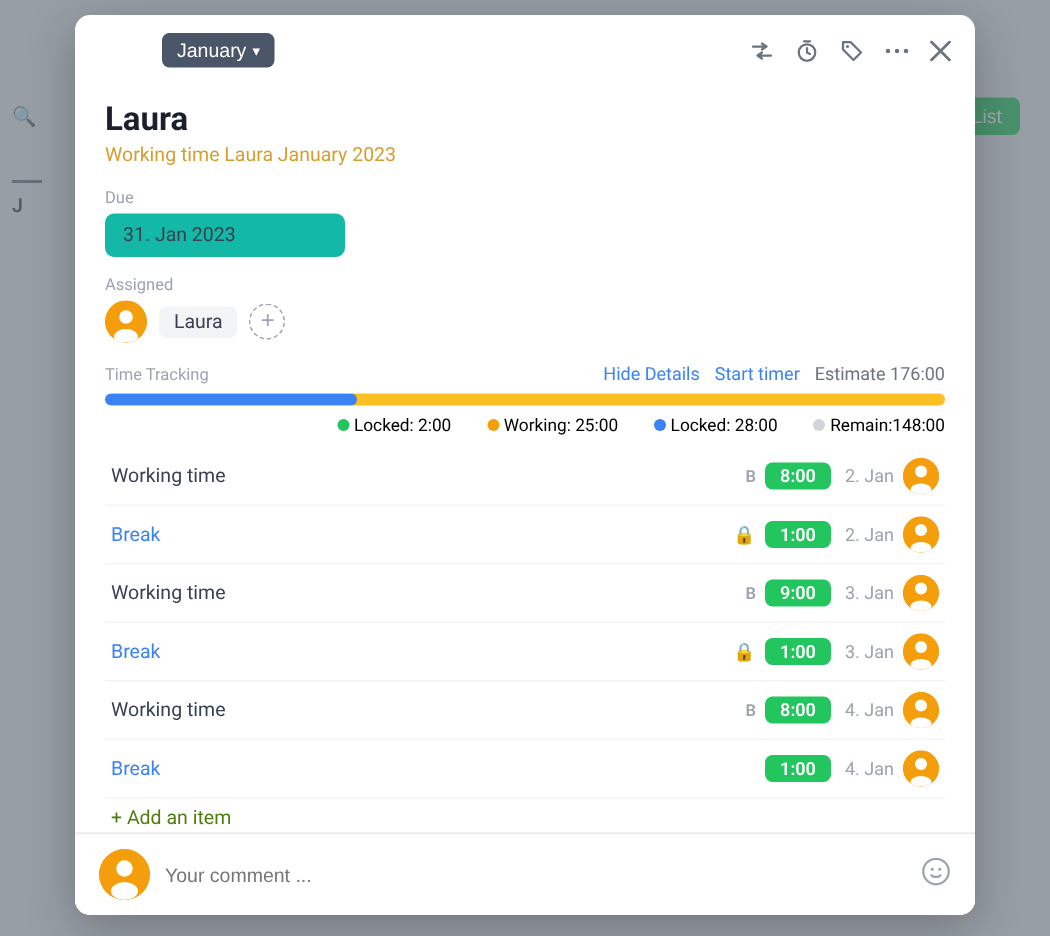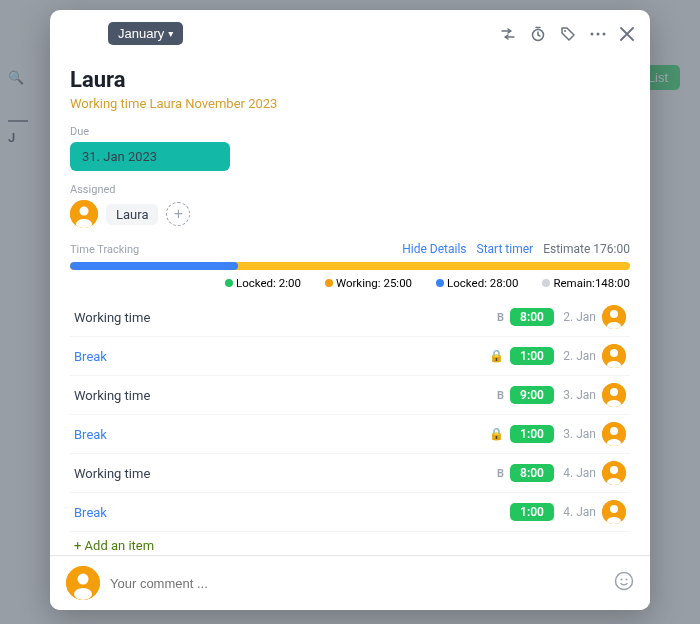--- a/index.html
+++ b/index.html
@@ -387,21 +387,21 @@
           <svg width="14" height="14" viewBox="0 0 14 14" fill="none">
             <path d="M1 1l12 12M13 1L1 13" stroke="#6b7280" stroke-width="1.8" stroke-linecap="round"></path>
           </svg>
         </button>
       </div>
     </div>
 
     <div class="modal-body">
 
       <h1 class="task-title">Laura</h1>
-      <p class="task-subtitle">Working time Laura November 2023</p>
+      <p class="task-subtitle">Working time Laura January 2023</p>
 
       <div>
         <div class="field-label">Due</div>
         <div class="due-field">31. Jan 2023</div>
       </div>
 
       <div class="assigned-section">
         <div class="field-label">Assigned</div>
         <div class="assignee-row">
           <div class="avatar">

